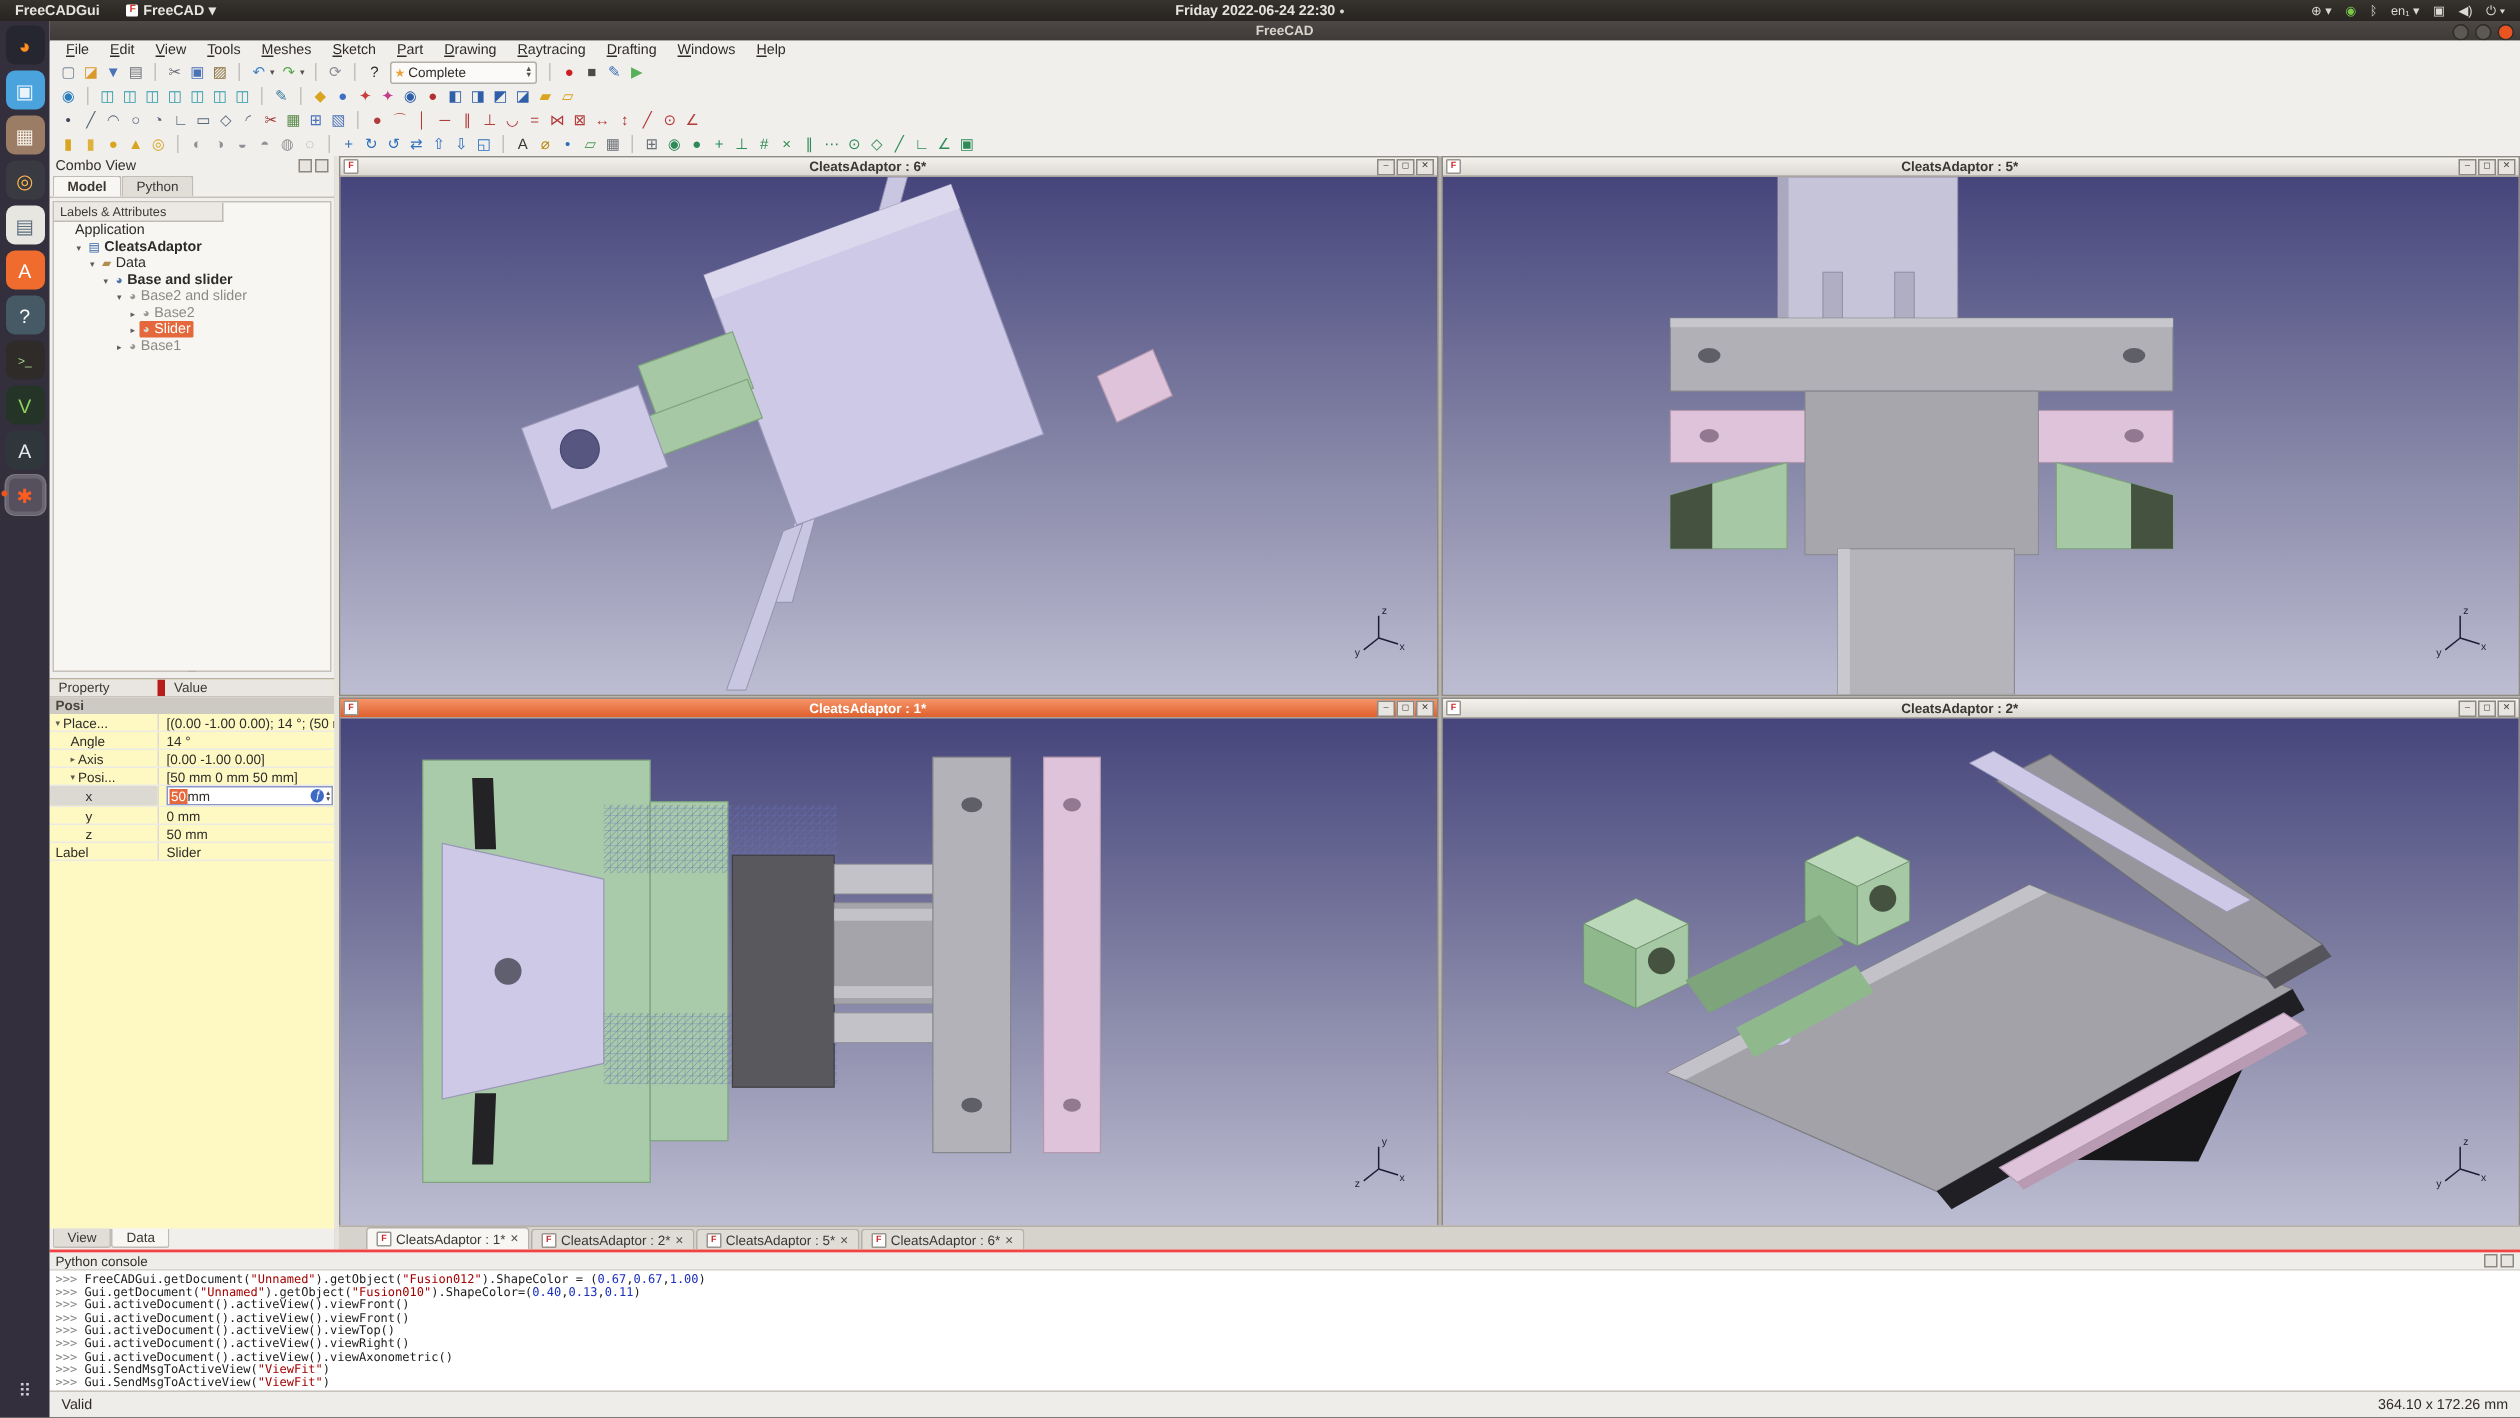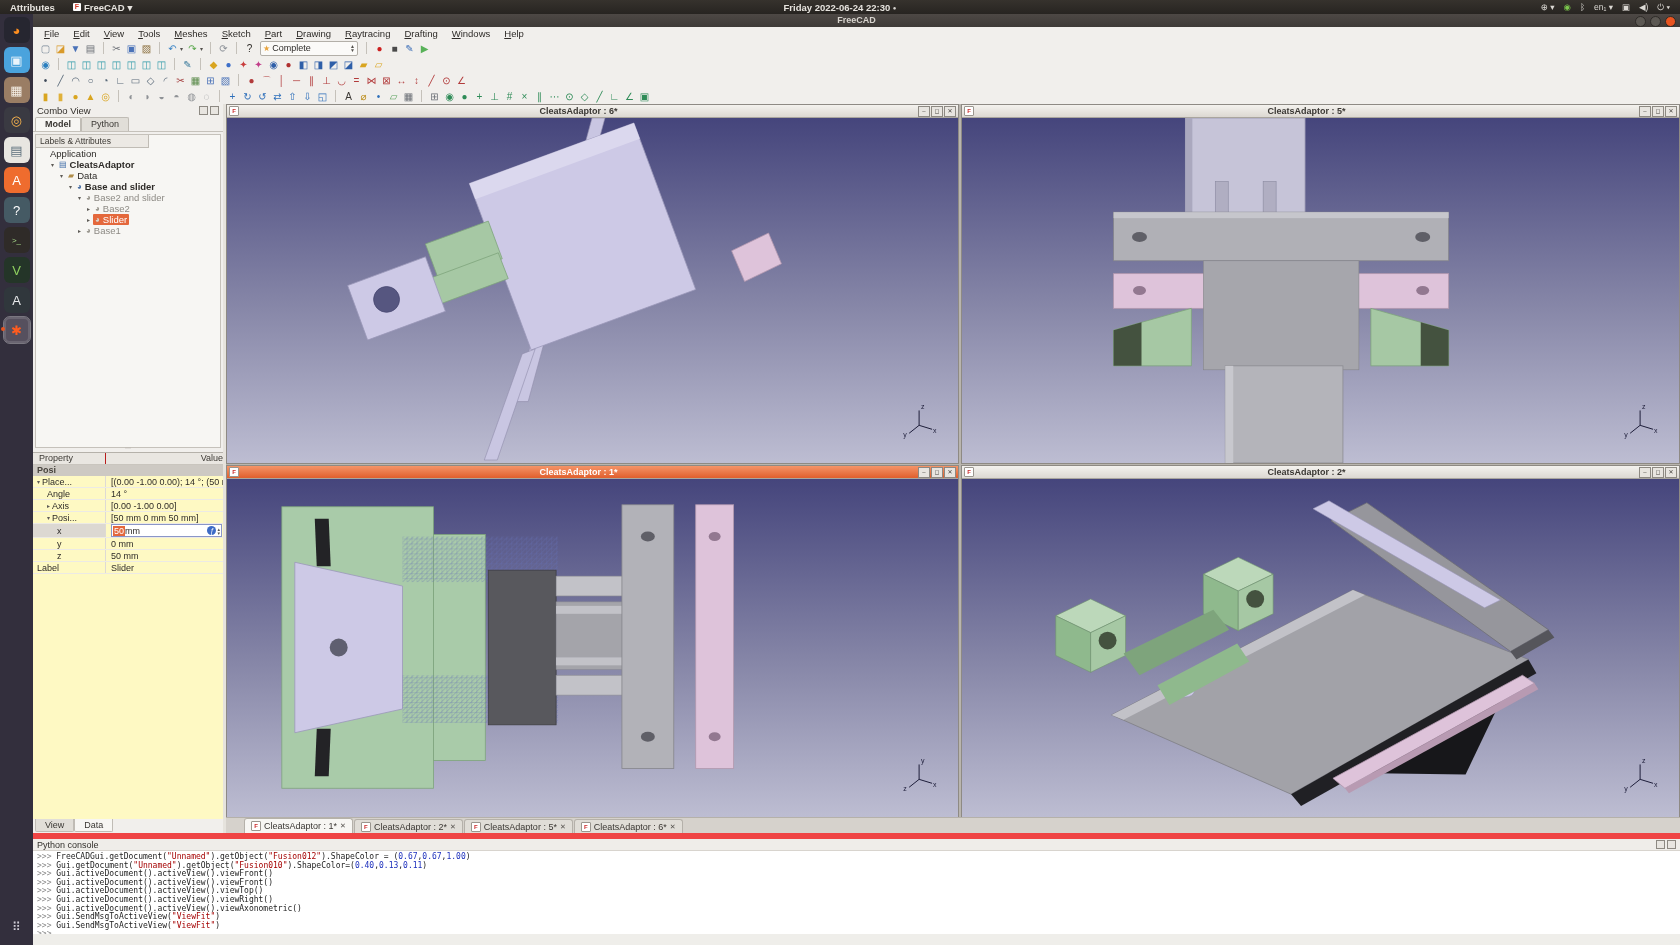--- a/index.html
+++ b/index.html
@@ -69,21 +69,21 @@
   .tree-label.muted{color:#8d8a84;}
   .tree-row.selected .tree-hl{background:#e4683c;}
   .tree-row.selected .tree-label{color:#fff;}
   
   #cv-split{position:absolute;left:0;right:0;top:342px;height:6px;text-align:center;font-size:6px;color:#9a968f;line-height:5px;}
   
   #prop-box{position:absolute;left:0;right:0;top:348px;bottom:14px;background:#fef9c3;border-top:1px solid #b5b1aa;overflow:hidden;}
   .prop-head{display:grid;grid-template-columns:72px 1fr;height:11px;background:#e9e6e1;border-bottom:1px solid #c9c5be;
              font-size:9px;color:#3c3934;}
   .prop-head span{padding:0 0 0 6px;}
-  .prop-head span:last-child{border-left:1px solid #b91c1c;text-align:right;}
+  .prop-head span:last-child{border-left:5px solid #b91c1c;}
   .prop-group{height:11px;background:#cdc9c3;color:#48443e;font-weight:bold;font-size:9px;padding-left:4px;line-height:11px;}
   .prop-row{display:grid;grid-template-columns:72px 1fr;height:11px;font-size:9px;color:#2e2b28;border-bottom:1px solid #eceae5;}
   .prop-row.editing{height:13px;}
   .prop-cell-p{display:flex;align-items:center;overflow:hidden;white-space:nowrap;}
   .prop-exp{font-size:6px;color:#5f5c57;margin-right:2px;}
   .prop-cell-v{border-left:1px solid #dedad4;padding-left:5px;overflow:hidden;white-space:nowrap;display:flex;align-items:center;}
   .prop-row.editing .prop-cell-p{background:#dcd8d2;}
   .prop-editbox{flex:1;display:flex;align-items:center;background:#fff;border:1px solid #8a96c8;height:11px;margin-right:1px;padding-left:1px;}
   .prop-sel{background:#e4683c;color:#fff;padding:0 1px;}
   .prop-fx{margin-left:auto;width:9px;height:9px;border-radius:50%;background:#3d6bc6;color:#fff;font-size:7px;line-height:9px;
@@ -113,41 +113,41 @@
           line-height:8px;text-align:center;font-weight:normal;}
   .vp-body{flex:1;position:relative;background:linear-gradient(180deg,#45457c 0%,#8787a8 55%,#bdbdd2 100%);overflow:hidden;}
   .vp-body svg{display:block;width:100%;height:100%;}
   #mditabs{position:absolute;left:0;right:0;bottom:0;height:15px;background:#d6d2cc;border-top:1px solid #b5b1aa;
            display:flex;align-items:flex-end;padding-left:18px;}
   .mdi-tab{height:13px;display:flex;align-items:center;gap:3px;padding:0 6px;font-size:9px;color:#3a3733;
            background:#e0ddd7;border:1px solid #b5b1aa;border-bottom:none;border-radius:3px 3px 0 0;margin-right:1px;}
   .mdi-tab.active{background:#f7f6f3;height:14px;}
   .mdi-close{font-size:7px;color:#55524e;}
   
-  #pycon{position:absolute;left:33px;right:0;top:833px;height:95px;background:#fff;border-top:6px solid #ef4444;overflow:hidden;}
+  #pycon{position:absolute;left:33px;right:0;top:833px;height:95px;background:#fff;border-top:2px solid #ef4444;overflow:hidden;}
   .py-head{height:11px;background:#efede9;border-bottom:1px solid #d8d4ce;font-size:9px;color:#33302c;
            display:flex;align-items:center;padding:0 4px;}
   .py-head .cv-btns{margin-left:auto;}
   #pybody{font-family:"DejaVu Sans Mono",monospace;font-size:8px;line-height:8.6px;padding:2px 0 0 4px;white-space:pre;}
   .py-p{color:#8c8c8c;}
   .py-c{color:#1c1c1c;}
   .py-s{color:#a40000;}
   .py-n{color:#1c2fbc;}
   
   #statusbar{position:absolute;left:33px;right:0;bottom:0;height:17px;background:#efedea;border-top:1px solid #c6c2bb;
              display:flex;align-items:center;font-size:9.5px;color:#2e2b28;padding:0 8px;}
   #statusbar .l{flex:1;}
 </style>
 </head>
 <body>
 
 <div id="screen">
 
   <div id="sysbar">
-    <span id="activities">Attributes</span>
+    <span id="activities">FreeCADGui</span>
     <span id="appmenu">
       <span class="fcmini">F</span>
       <span>FreeCAD</span>
       <span>▾</span>
     </span>
     <span id="clock"><span>Friday 2022-06-24 22:30</span> <span class="dot">●</span></span>
     <span id="tray">
         <span class="tray-item">⊕ ▾</span>
         <span class="tray-item" style="color: rgb(123, 199, 77);">◉</span>
         <span class="tray-item">ᛒ</span>
@@ -758,14 +758,18 @@
     <div class="py-head">
       <span>Python console</span>
       <span class="cv-btns">
         <span></span>
         <span></span>
       </span>
     </div>
     <div id="pybody"><div class="py-line"><span class="py-p">&gt;&gt;&gt; </span><span class="py-c">FreeCADGui.getDocument(</span><span class="py-s">"Unnamed"</span><span class="py-c">).getObject(</span><span class="py-s">"Fusion012"</span><span class="py-c">).ShapeColor = (</span><span class="py-n">0.67</span><span class="py-c">,</span><span class="py-n">0.67</span><span class="py-c">,</span><span class="py-n">1.00</span><span class="py-c">)</span></div><div class="py-line"><span class="py-p">&gt;&gt;&gt; </span><span class="py-c">Gui.getDocument(</span><span class="py-s">"Unnamed"</span><span class="py-c">).getObject(</span><span class="py-s">"Fusion010"</span><span class="py-c">).ShapeColor=(</span><span class="py-n">0.40</span><span class="py-c">,</span><span class="py-n">0.13</span><span class="py-c">,</span><span class="py-n">0.11</span><span class="py-c">)</span></div><div class="py-line"><span class="py-p">&gt;&gt;&gt; </span><span class="py-c">Gui.activeDocument().activeView().viewFront()</span></div><div class="py-line"><span class="py-p">&gt;&gt;&gt; </span><span class="py-c">Gui.activeDocument().activeView().viewFront()</span></div><div class="py-line"><span class="py-p">&gt;&gt;&gt; </span><span class="py-c">Gui.activeDocument().activeView().viewTop()</span></div><div class="py-line"><span class="py-p">&gt;&gt;&gt; </span><span class="py-c">Gui.activeDocument().activeView().viewRight()</span></div><div class="py-line"><span class="py-p">&gt;&gt;&gt; </span><span class="py-c">Gui.activeDocument().activeView().viewAxonometric()</span></div><div class="py-line"><span class="py-p">&gt;&gt;&gt; </span><span class="py-c">Gui.SendMsgToActiveView(</span><span class="py-s">"ViewFit"</span><span class="py-c">)</span></div><div class="py-line"><span class="py-p">&gt;&gt;&gt; </span><span class="py-c">Gui.SendMsgToActiveView(</span><span class="py-s">"ViewFit"</span><span class="py-c">)</span></div><div class="py-line"><span class="py-p">&gt;&gt;&gt; </span></div></div>
   </div>
 
+  <div id="statusbar">
+    <span class="l">Valid</span>
+    <span>364.10 x 172.26 mm</span>
+  </div>
 
 </div>
 
 </body></html>

